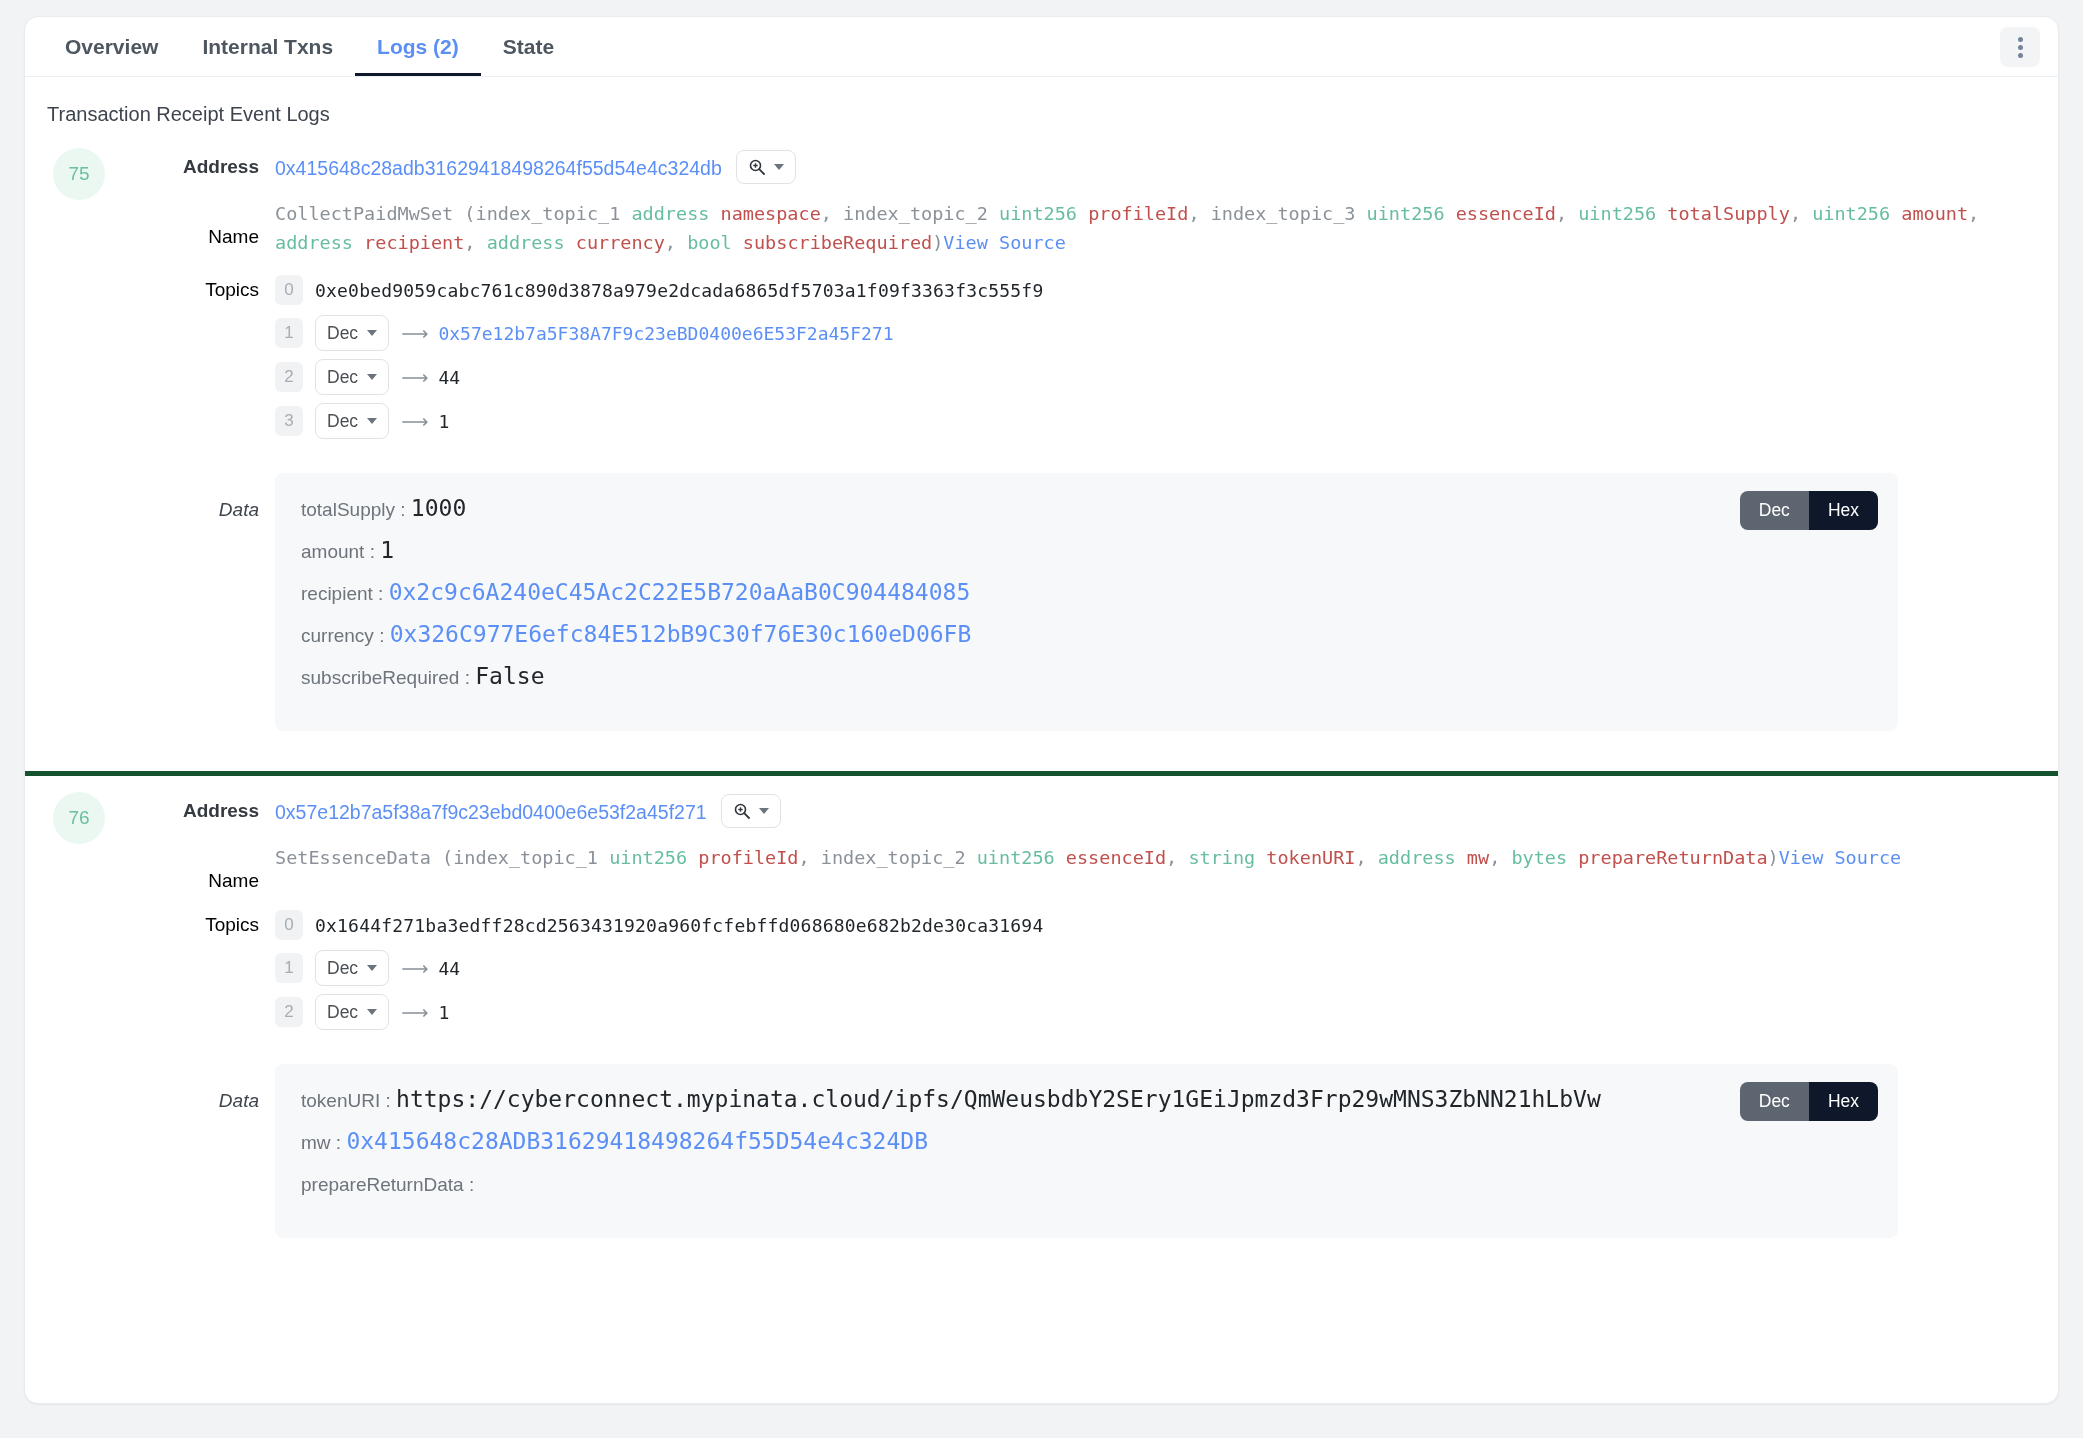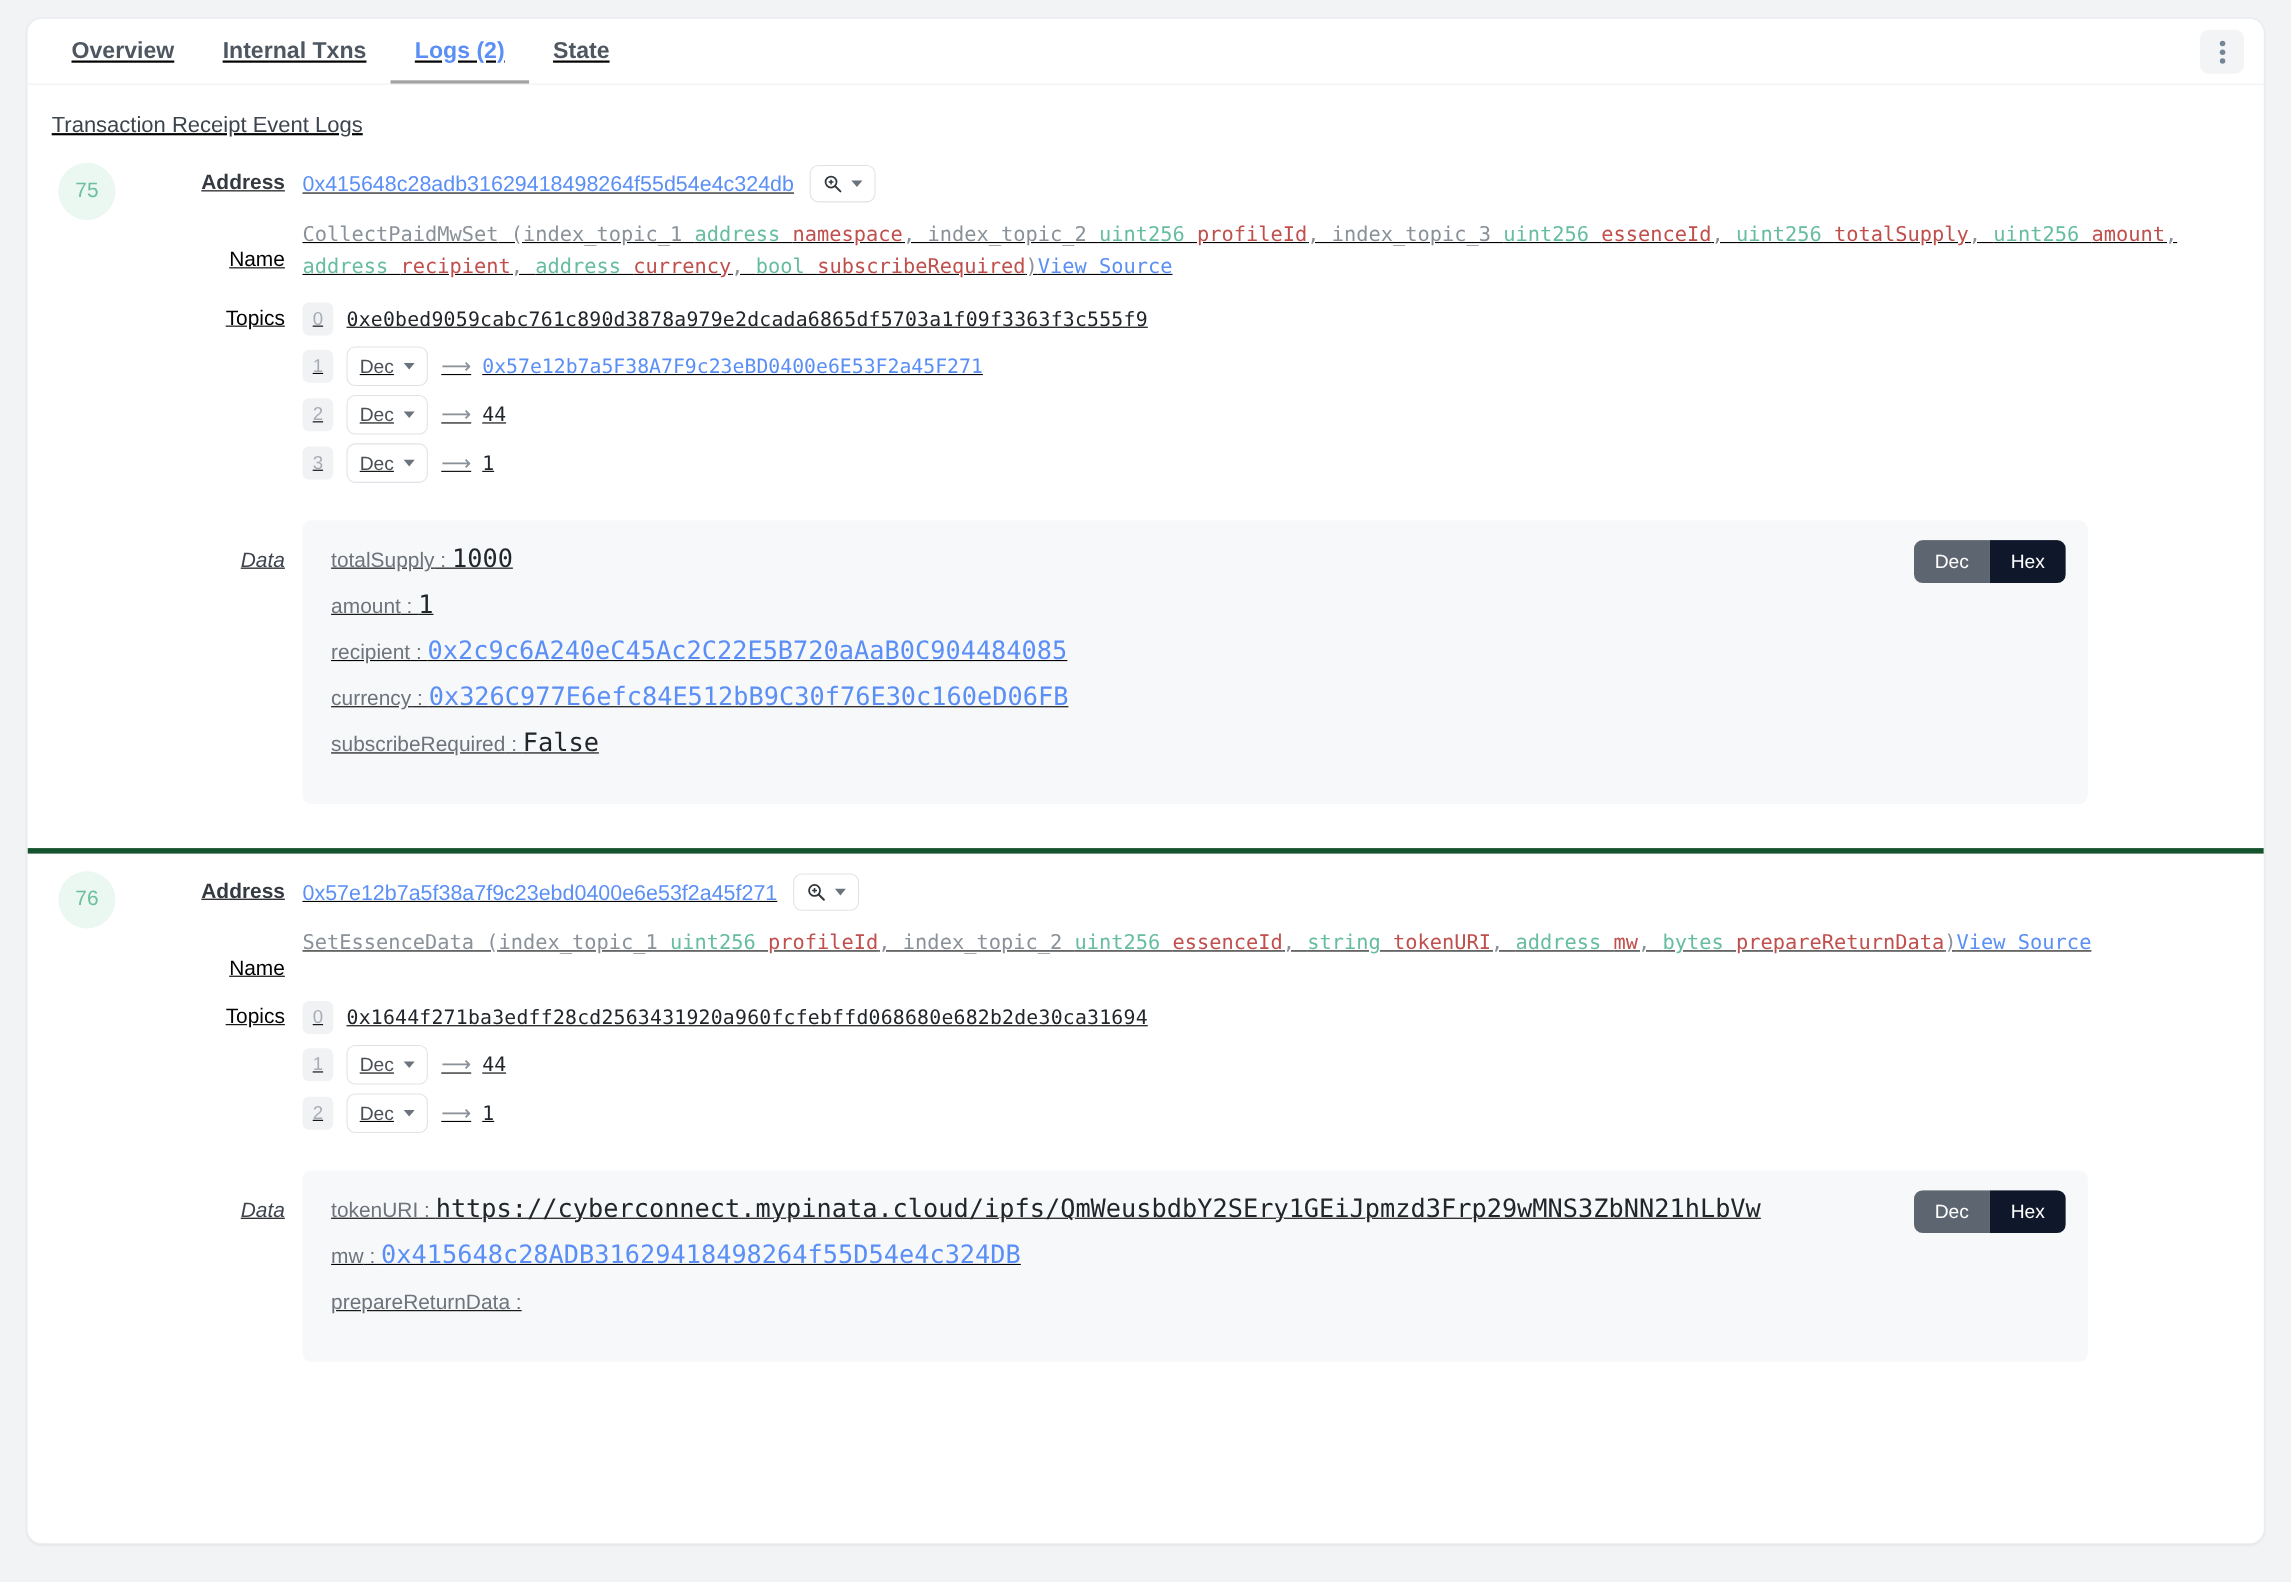--- a/index.html
+++ b/index.html
@@ -25,21 +25,20 @@
 
   .card {
     position: relative;
     background: #ffffff;
     border-radius: 14px;
     border: 1px solid #e9ecef;
     box-shadow: 0 1px 2px rgba(16,24,40,.05);
     height: 1388px;
     box-sizing: border-box;
     overflow: hidden;
-    text-decoration: underline;
   }
 
   
   .tabbar {
     position: relative;
     display: flex;
     align-items: center;
     height: 60px;
     padding: 0 18px 0 18px;
     border-bottom: 1px solid #edf0f2;
@@ -51,21 +50,21 @@
     color: #4e5760;
     padding: 0 22px;
     height: 58px;
     line-height: 58px;
     box-sizing: border-box;
     cursor: pointer;
     white-space: nowrap;
   }
   .tab.active {
     color: #5b8ff6;
-    border-bottom: 3px solid #a3a3a3;
+    border-bottom: 3px solid #0f172a;
   }
   .kebab {
     position: absolute;
     right: 18px;
     top: 10px;
     width: 40px;
     height: 40px;
     border-radius: 8px;
     background: #f3f4f6;
     display: flex;

